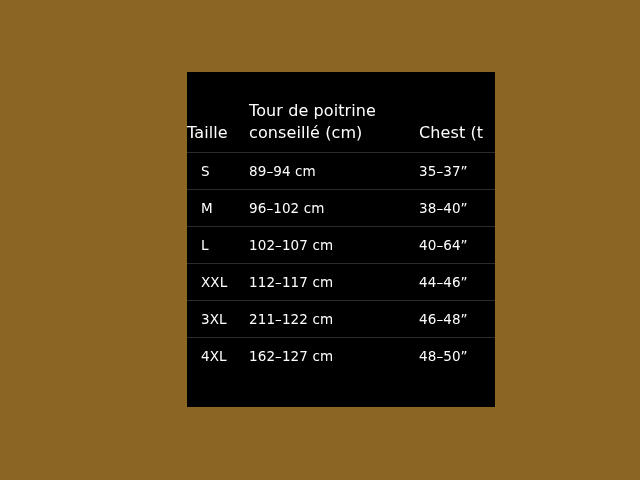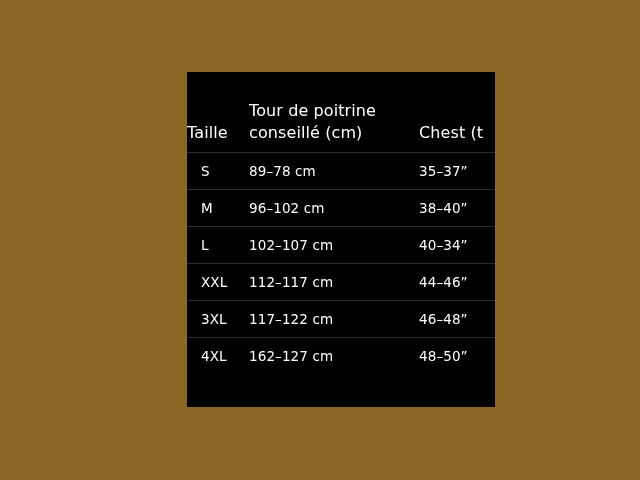--- a/index.html
+++ b/index.html
@@ -91,41 +91,41 @@
             <span>conseillé (cm)</span>
           </th>
           <th class="col-chest">
             <span>Chest (t</span>
           </th>
         </tr>
       </thead>
       <tbody>
         <tr>
           <td class="col-taille">S</td>
-          <td class="col-tour">89–78 cm</td>
+          <td class="col-tour">89–94 cm</td>
           <td class="col-chest">35–37”</td>
         </tr>
         <tr>
           <td class="col-taille">M</td>
           <td class="col-tour">96–102 cm</td>
           <td class="col-chest">38–40”</td>
         </tr>
         <tr>
           <td class="col-taille">L</td>
           <td class="col-tour">102–107 cm</td>
-          <td class="col-chest">40–34”</td>
+          <td class="col-chest">40–64”</td>
         </tr>
         <tr>
           <td class="col-taille">XXL</td>
           <td class="col-tour">112–117 cm</td>
           <td class="col-chest">44–46”</td>
         </tr>
         <tr>
           <td class="col-taille">3XL</td>
-          <td class="col-tour">117–122 cm</td>
+          <td class="col-tour">211–122 cm</td>
           <td class="col-chest">46–48”</td>
         </tr>
         <tr>
           <td class="col-taille">4XL</td>
           <td class="col-tour">162–127 cm</td>
           <td class="col-chest">48–50”</td>
         </tr>
       </tbody>
     </table>
   </div>

